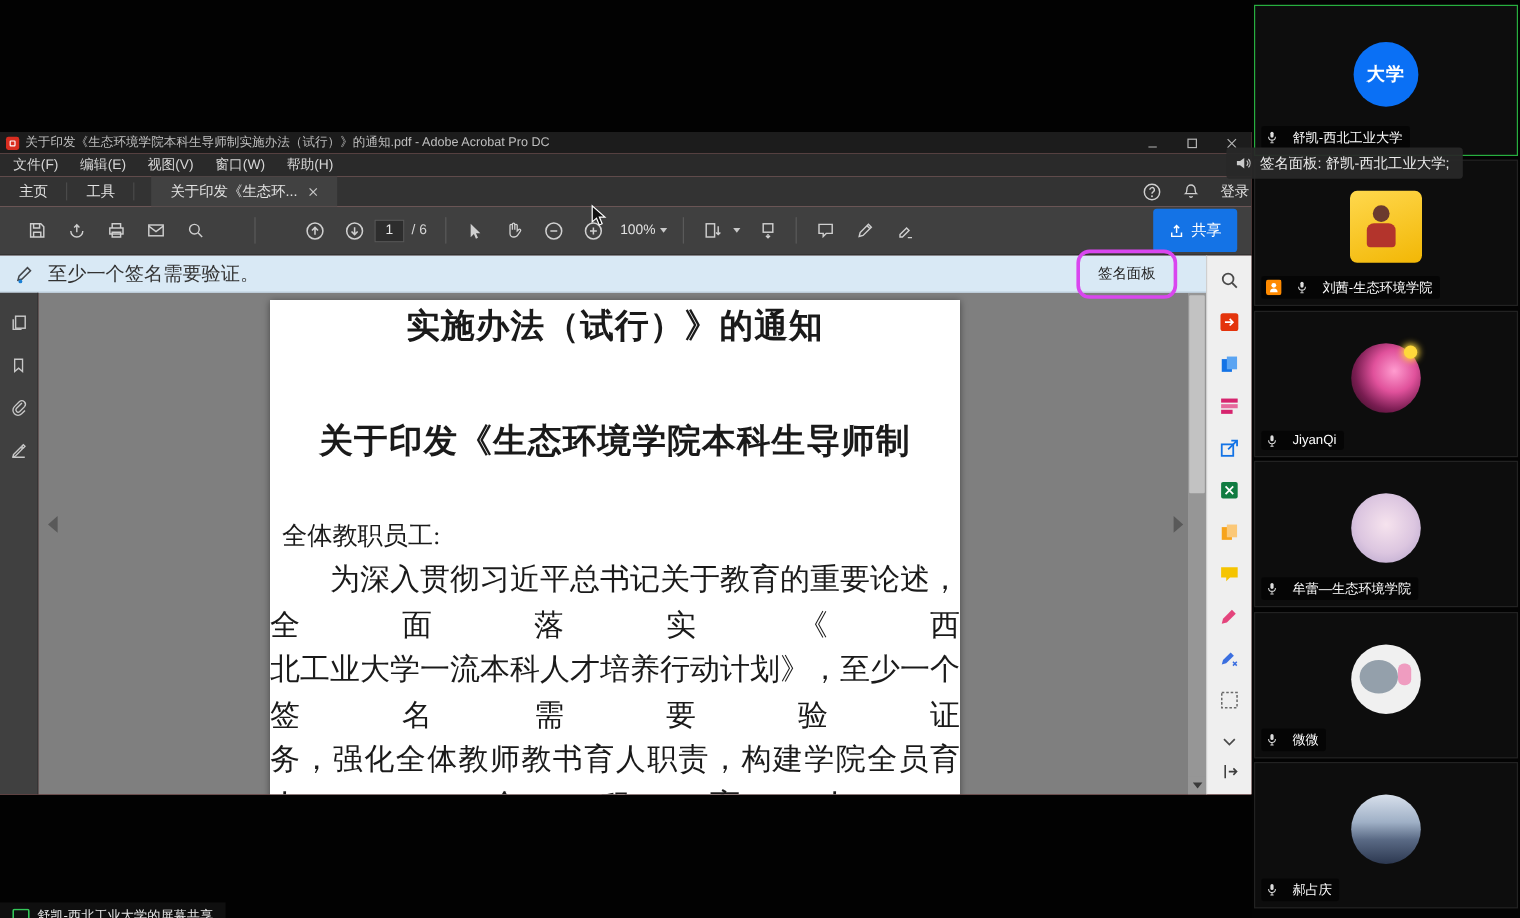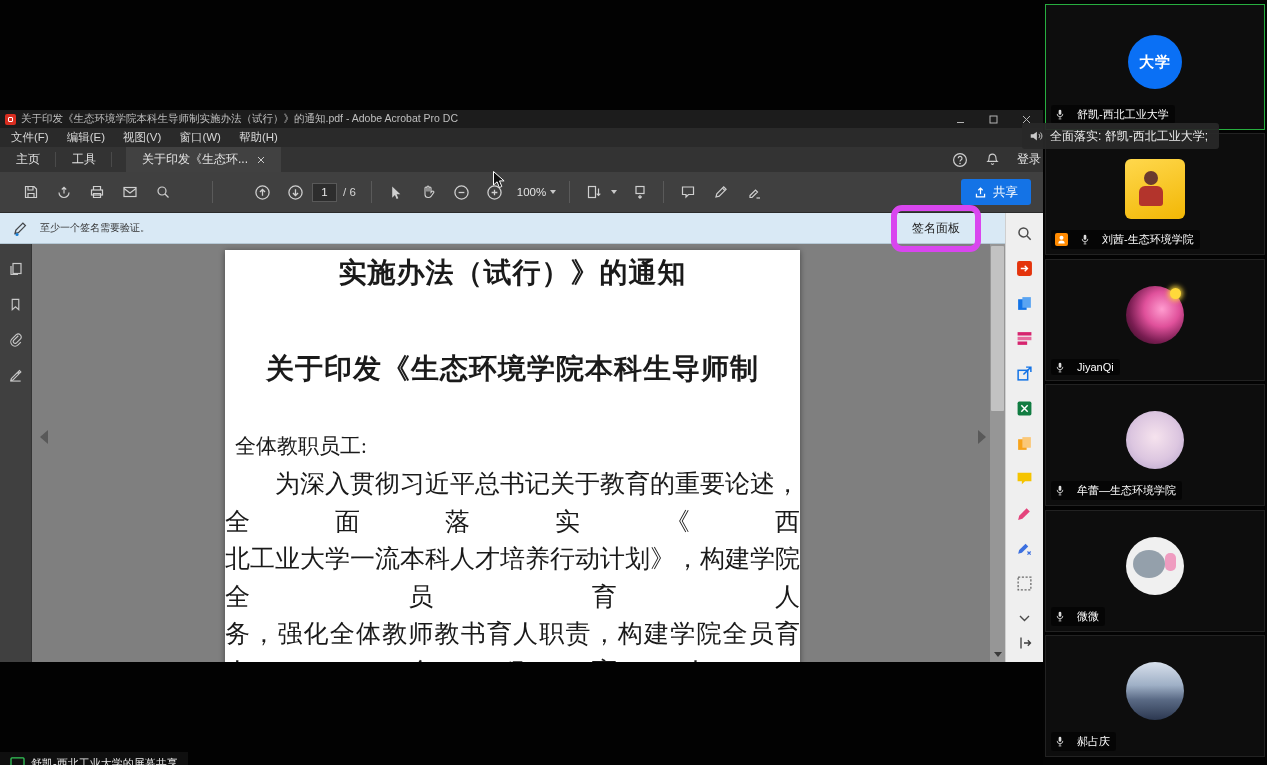--- a/index.html
+++ b/index.html
@@ -25,25 +25,25 @@
 .tabbar-right{margin-left:auto;display:flex;align-items:center;gap:17px;padding-right:2px}
 .signin{font-size:12px;color:#e2e2e2}
 .toolbar{height:41px;background:#404040;display:flex;align-items:center;padding-left:14px;border-bottom:1px solid #2b2b2b}
 .tbtn{width:33px;height:29px;display:flex;align-items:center;justify-content:center;border-radius:2px;flex:0 0 auto}
 .tsep{width:1px;height:22px;background:#5a5a5a;margin:0 7px;flex:0 0 auto}
 .sp{flex:0 0 26px}
 .pageinput{width:25px;height:19px;background:#2d2d2d;border:1px solid #595959;color:#e8e8e8;font-size:11.5px;text-align:center;font-family:inherit}
 .pagetotal{font-size:11.5px;color:#d6d6d6;margin:0 8px 0 6px;white-space:nowrap}
 .zoomtext{font-size:11.5px;color:#e2e2e2;margin:0 3px 0 6px}
 .caret{width:0;height:0;border-left:3.5px solid transparent;border-right:3.5px solid transparent;border-top:4px solid #c9c9c9;margin:0 6px 0 1px}
-.sharebtn{margin-left:auto;margin-right:12px;height:26px;background:#1473e6;border-radius:3px;display:flex;align-items:center;gap:6px;padding:0 13px;color:#fff;font-size:12.5px;flex:0 0 auto;border:none;font-family:inherit}
+.sharebtn{margin-left:auto;margin-right:12px;height:36px;background:#1473e6;border-radius:3px;display:flex;align-items:center;gap:6px;padding:0 13px;color:#fff;font-size:12.5px;flex:0 0 auto;border:none;font-family:inherit}
 
 .notice{position:absolute;left:0;top:103px;width:1005px;height:31px;background:#d9e9f5;border-bottom:1px solid #b6c9d6;display:flex;align-items:center;padding:0 24px 0 12px;z-index:2}
-.notice-text{font-size:10px;color:#333;margin-left:10px}
-.panelbtn{margin-left:auto;border:6px solid #d946ef;border-radius:11px;background:transparent;padding:9px 15px;font-size:12px;color:#222;font-family:inherit}
+.notice-text{font-size:16px;color:#333;margin-left:10px}
+.panelbtn{margin-left:auto;border:3px solid #d946ef;border-radius:11px;background:transparent;padding:9px 15px;font-size:12px;color:#222;font-family:inherit}
 
 .leftrail{position:absolute;left:0;top:134px;bottom:0;width:32px;background:#404040;border-right:1px solid #343434;display:flex;flex-direction:column;align-items:center;padding-top:17px;gap:20px;z-index:2}
 .rightrail{position:absolute;right:0;top:103px;bottom:0;width:38px;background:#efefef;border-left:1px solid #cfcfcf;display:flex;flex-direction:column;align-items:center;padding-top:9px;gap:13px;z-index:2}
 .rtool{width:24px;height:22px;display:flex;align-items:center;justify-content:center}
 .collapse{position:absolute;bottom:8px}
 
 .docarea{position:absolute;left:32px;top:134px;right:38px;bottom:0;background:#7f7f7f;overflow:hidden}
 .page{position:absolute;left:193px;top:6px;width:575px;height:660px;background:#fff;box-shadow:0 1px 6px rgba(0,0,0,.45);font-family:"Liberation Serif","DejaVu Serif",serif;color:#1a1a1a}
 .doc-title{margin-top:50px;text-align:center;font-weight:700;font-size:28px;line-height:46px;letter-spacing:1px}
 .doc-salutation{margin:36px 10px 0;font-size:21px;line-height:37px}
@@ -300,21 +300,21 @@
           </svg>
         </span>
     </div>
 
     <div class="docarea">
       <div class="page">
         <div class="doc-title" style="margin-top:0">实施办法（试行）》的通知</div>
         <div class="doc-title">关于印发《生态环境学院本科生导师制</div>
         <div class="doc-salutation">全体教职员工:</div>
         <p class="doc-line indent justify">为深入贯彻习近平总书记关于教育的重要论述，全面落实《西</p>
-        <p class="doc-line justify">北工业大学一流本科人才培养行动计划》，构建学院全员育人</p>
+        <p class="doc-line justify">北工业大学一流本科人才培养行动计划》，至少一个签名需要验证</p>
         <p class="doc-line justify">务，强化全体教师教书育人职责，构建学院全员育人、全程育人、</p>
 
       </div>
       <span class="pnav pleft"></span>
       <span class="pnav pright"></span>
       <div class="vscroll">
         <div class="vthumb"></div>
         <div class="vbtn">
             <i></i>
           </div>
@@ -474,21 +474,21 @@
         <span class="pname">郝占庆</span>
       </div>
     </div>
   </div>
 
   <div class="banner">
     <svg width="14" height="14" viewBox="0 0 16 16">
         <path d="M2 6v4h3l4 3V3L5 6z" fill="#c9c9c9"></path>
         <path d="M11.3 5.6a3.4 3.4 0 0 1 0 4.8M13 4a6 6 0 0 1 0 8" stroke="#c9c9c9" fill="none" stroke-width="1.1"></path>
       </svg>
-    <span class="banner-text">全面落实: 舒凯-西北工业大学;</span>
+    <span class="banner-text">签名面板: 舒凯-西北工业大学;</span>
   </div>
 
   <div class="sharelabel">
     <svg width="15" height="13" viewBox="0 0 16 14" fill="none" stroke="#34c759" stroke-width="1.4">
         <rect x="1" y="1" width="14" height="9" rx="1"></rect>
         <path d="M5.5 13h5M8 10v3"></path>
       </svg>
     <span>舒凯-西北工业大学的屏幕共享</span>
   </div>
 

